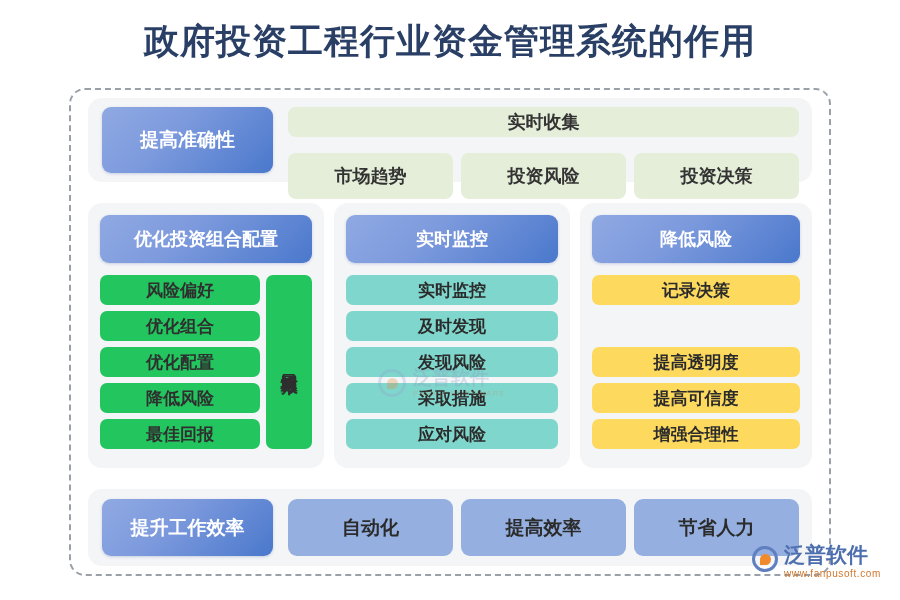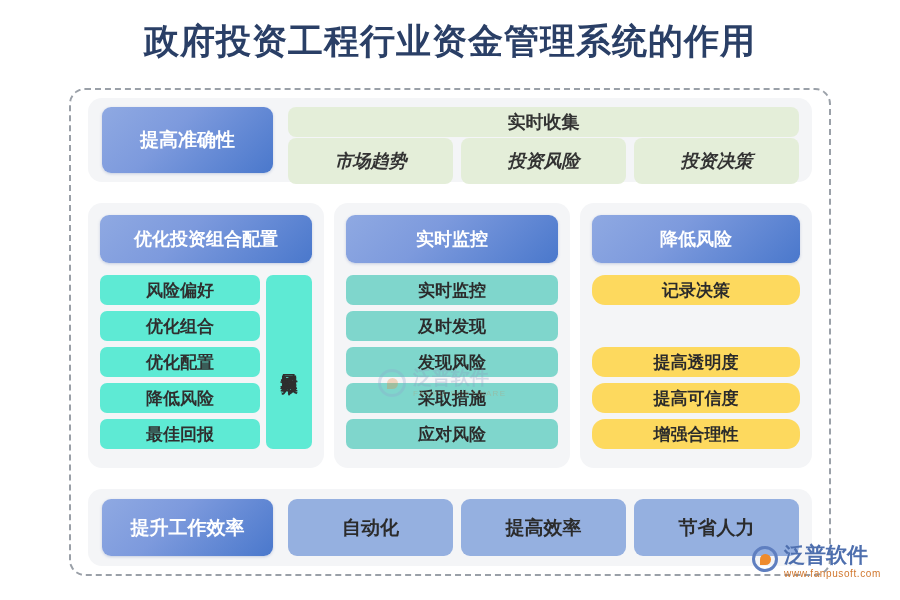--- a/index.html
+++ b/index.html
@@ -75,21 +75,21 @@
   }
   .pill-blue-flat {
     background: #95b0e0;
     color: #2b2b2b;
   }
   .pill-green-pale {
     background: #e4eed9;
     color: #333333;
   }
   .pill-green {
-    background: #5eead4;
+    background: #22c55e;
     color: #2f2f2f;
   }
   .pill-teal {
     background: #7fd6cc;
     color: #2b2b2b;
   }
   .pill-yellow {
     background: #fdd95e;
     color: #2b2b2b;
   }
@@ -114,24 +114,23 @@
   #row1-top {
     position: absolute;
     left: 200px;
     top: 9px;
     width: 511px;
     height: 30px;
     font-size: 18px;
   }
   .row1-sub {
     position: absolute;
-    top: 40px;
+    top: 55px;
     height: 46px;
     font-size: 18px;
-    font-style: italic;
   }
   #row1-sub-0 { left: 200px;  width: 165px; }
   #row1-sub-1 { left: 373px;  width: 165px; }
   #row1-sub-2 { left: 546px;  width: 165px; }
 
   
   .col {
     top: 203px;
     height: 265px;
   }
@@ -153,21 +152,21 @@
 
   .col-item {
     position: absolute;
     height: 30px;
     font-size: 17px;
     border-radius: 7px;
   }
   
   #col-0 .col-item { left: 12px; width: 160px; }
   #col-1 .col-item { left: 12px; width: 212px; }
-  #col-2 .col-item { left: 12px; width: 208px; border-radius: 13px; }
+  #col-2 .col-item { left: 12px; width: 208px; }
 
   .ci-0 { top: 72px; }
   .ci-1 { top: 108px; }
   .ci-2 { top: 144px; }
   .ci-3 { top: 180px; }
   .ci-4 { top: 216px; }
 
   #col-0-side {
     position: absolute;
     left: 178px;

